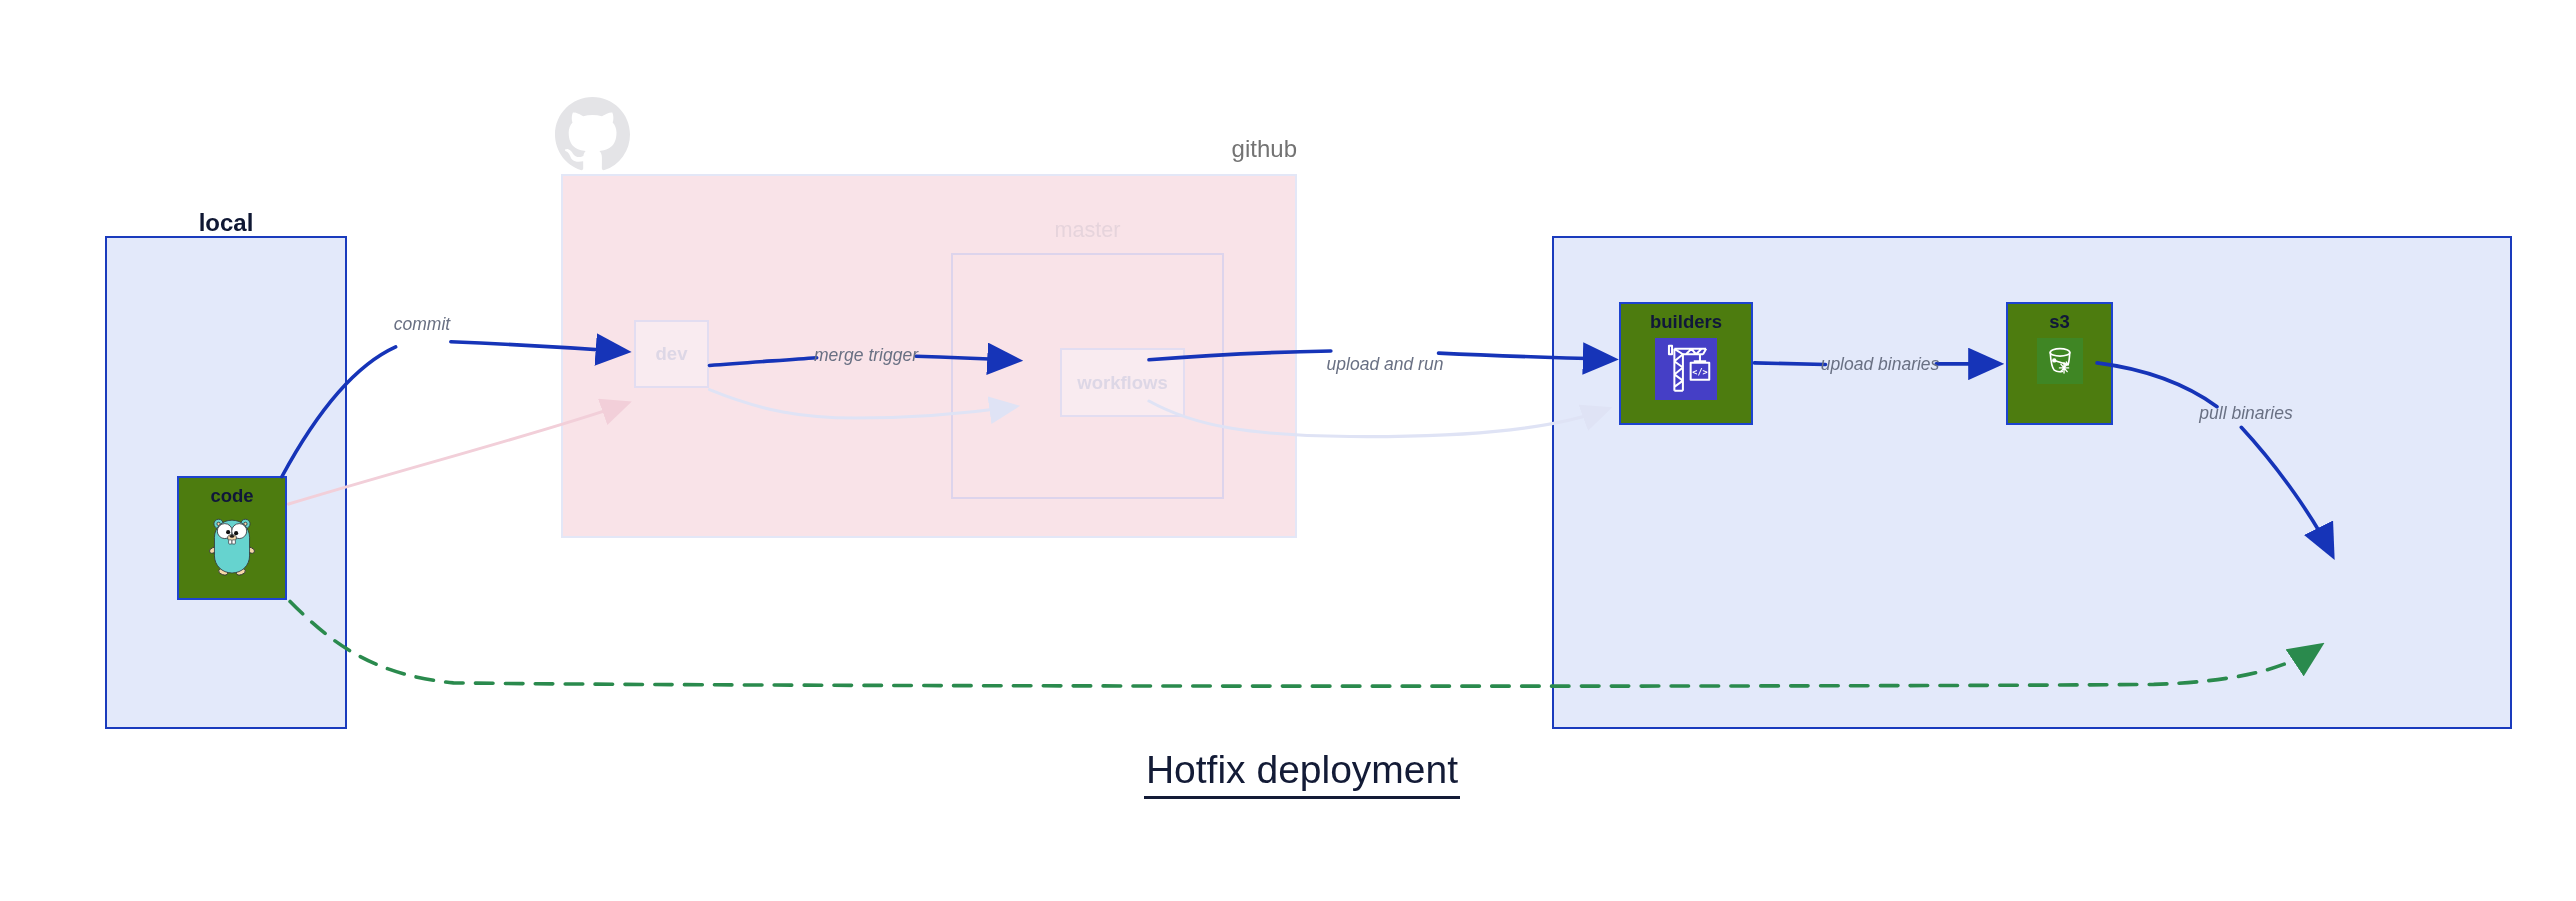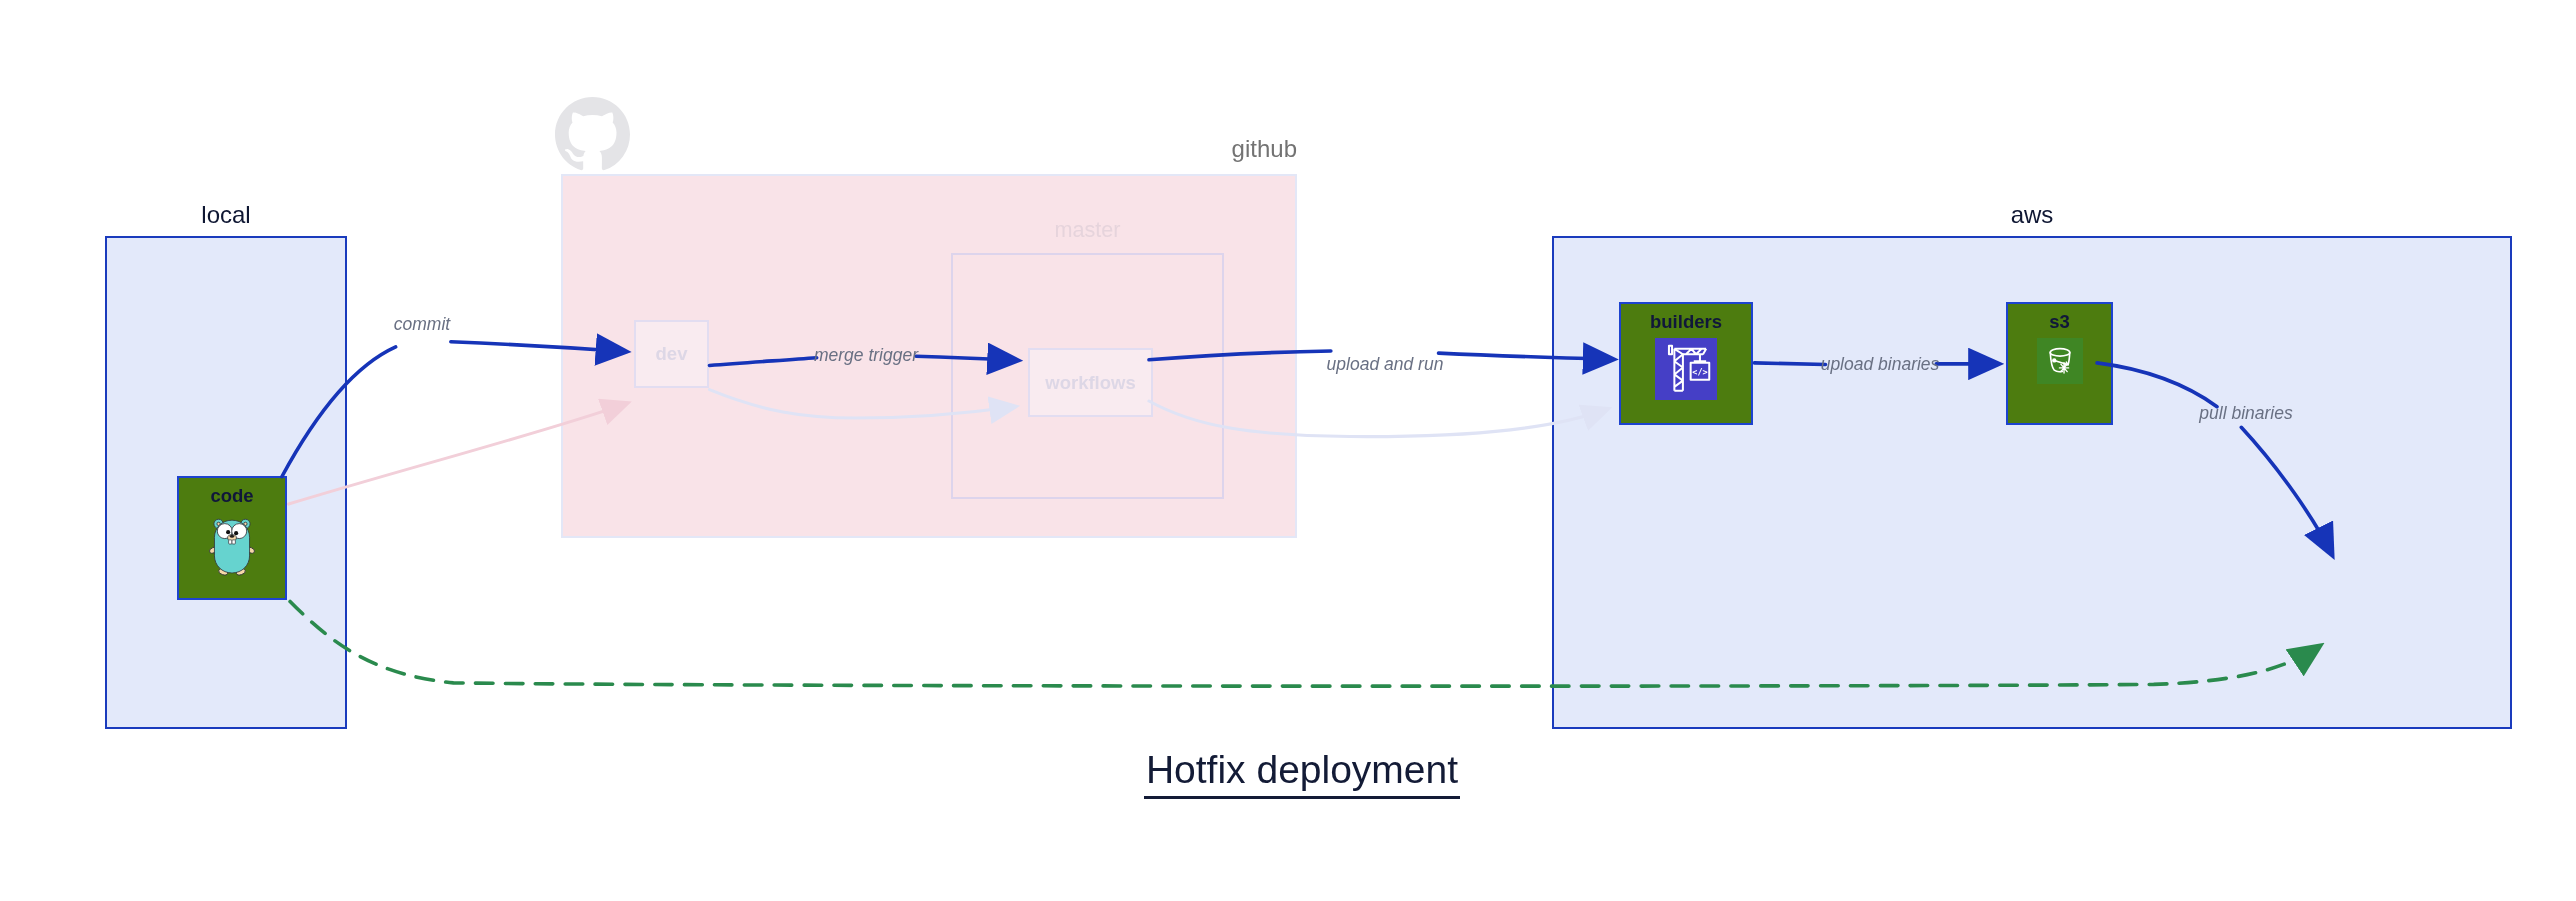--- a/index.html
+++ b/index.html
@@ -7,33 +7,33 @@
     position:relative;width:2604px;height:902px;background:#ffffff;overflow:hidden;
     font-family:"Liberation Sans", sans-serif;color:#10173a;
   }
   
   .container-box{position:absolute;box-sizing:border-box;}
   .box-local{left:105px;top:236px;width:242px;height:493px;background:#e3e9fa;border:2.6px solid #1a3bbd;}
   .box-aws{left:1552px;top:236px;width:960px;height:493px;background:#e3e9fa;border:2.6px solid #1a3bbd;}
   .box-github{left:561px;top:174px;width:736px;height:364px;background:#f9e3e8;border:2.1px solid #e3e7f7;}
   .box-master{left:951px;top:253px;width:273px;height:246px;background:transparent;border:2.6px solid #ddd4ec;}
   .container-label{position:absolute;font-size:24px;line-height:1.15;color:#0f1733;text-align:center;}
-  .label-local{left:105px;top:201px;width:242px;}
+  .label-local{left:105px;top:209px;width:242px;font-weight:bold;}
   .label-aws{left:1552px;top:201px;width:960px;}
   .label-github{left:561px;top:135px;width:736px;text-align:right;color:#737373;padding-right:1px;}
   .label-master{left:951px;top:218px;width:273px;font-size:21.6px;color:#e6d4dc;}
   
   .node{position:absolute;box-sizing:border-box;display:flex;flex-direction:column;align-items:center;}
   .node-bright{background:#4d7c0f;border:2.6px solid #1d43cf;}
   .node-faded{background:#f9ebf0;border:2.1px solid #e2ddf1;justify-content:center;}
   .node-label{font-weight:bold;font-size:18.5px;margin-top:7.2px;color:#10173a;}
   .node-faded .node-label{color:#ddd7e6;margin-top:0;}
   .node-code{left:177px;top:476px;width:110px;height:124px;}
   .node-dev{left:634px;top:320px;width:75px;height:68px;}
-  .node-workflows{left:1028px;top:348px;width:125px;height:69px;}
+  .node-workflows{left:1060px;top:348px;width:125px;height:69px;}
   .node-builders{left:1619px;top:302px;width:134px;height:123px;}
   .node-s3{left:2006px;top:302px;width:107px;height:123px;}
   .node-ec2{left:2328px;top:558px;width:99px;height:124px;}
   .node-icon{margin-top:5.2px;display:block;}
   
   #edges{position:absolute;left:0;top:0;width:2604px;height:902px;pointer-events:none;}
   .edge{fill:none;stroke-linecap:round;}
   .edge-blue{stroke-width:7px;}
   .edge-faded{stroke-width:6px;}
   .edge-green{stroke-width:7px;stroke-dasharray:34 24;}
@@ -51,21 +51,20 @@
 <div id="canvas">
 
   <div class="container-box box-github"></div>
   <div class="container-box box-master"></div>
   <div class="container-box box-local"></div>
   <div class="container-box box-aws"></div>
 
   <div class="container-label label-local">local</div>
   <div class="container-label label-github">github</div>
   <div class="container-label label-master">master</div>
-  <div class="container-label label-aws">aws</div>
 
   <span class="octocat">
     <svg width="75" height="75" viewBox="0 0 16 16">
       <path fill="#e4e4e7" d="M8 0C3.58 0 0 3.58 0 8c0 3.54 2.29 6.53 5.47 7.59.4.07.55-.17.55-.38 0-.19-.01-.82-.01-1.49-2.01.37-2.53-.49-2.69-.94-.09-.23-.48-.94-.82-1.13-.28-.15-.68-.52-.01-.53.63-.01 1.08.58 1.23.82.72 1.21 1.87.87 2.33.66.07-.52.28-.87.51-1.07-1.78-.2-3.64-.89-3.64-3.95 0-.87.31-1.59.82-2.15-.08-.2-.36-1.02.08-2.12 0 0 .67-.21 2.2.82.64-.18 1.32-.27 2-.27s1.36.09 2 .27c1.53-1.04 2.2-.82 2.2-.82.44 1.1.16 1.92.08 2.12.51.56.82 1.27.82 2.15 0 3.07-1.87 3.75-3.65 3.95.29.25.54.73.54 1.48 0 1.07-.01 1.93-.01 2.2 0 .21.15.46.55.38A8.01 8.01 0 0 0 16 8c0-4.42-3.58-8-8-8z"></path>
     </svg>
   </span>
 
   <div class="node node-bright node-code">
     <div class="node-label">code</div>
     <span class="node-icon">

